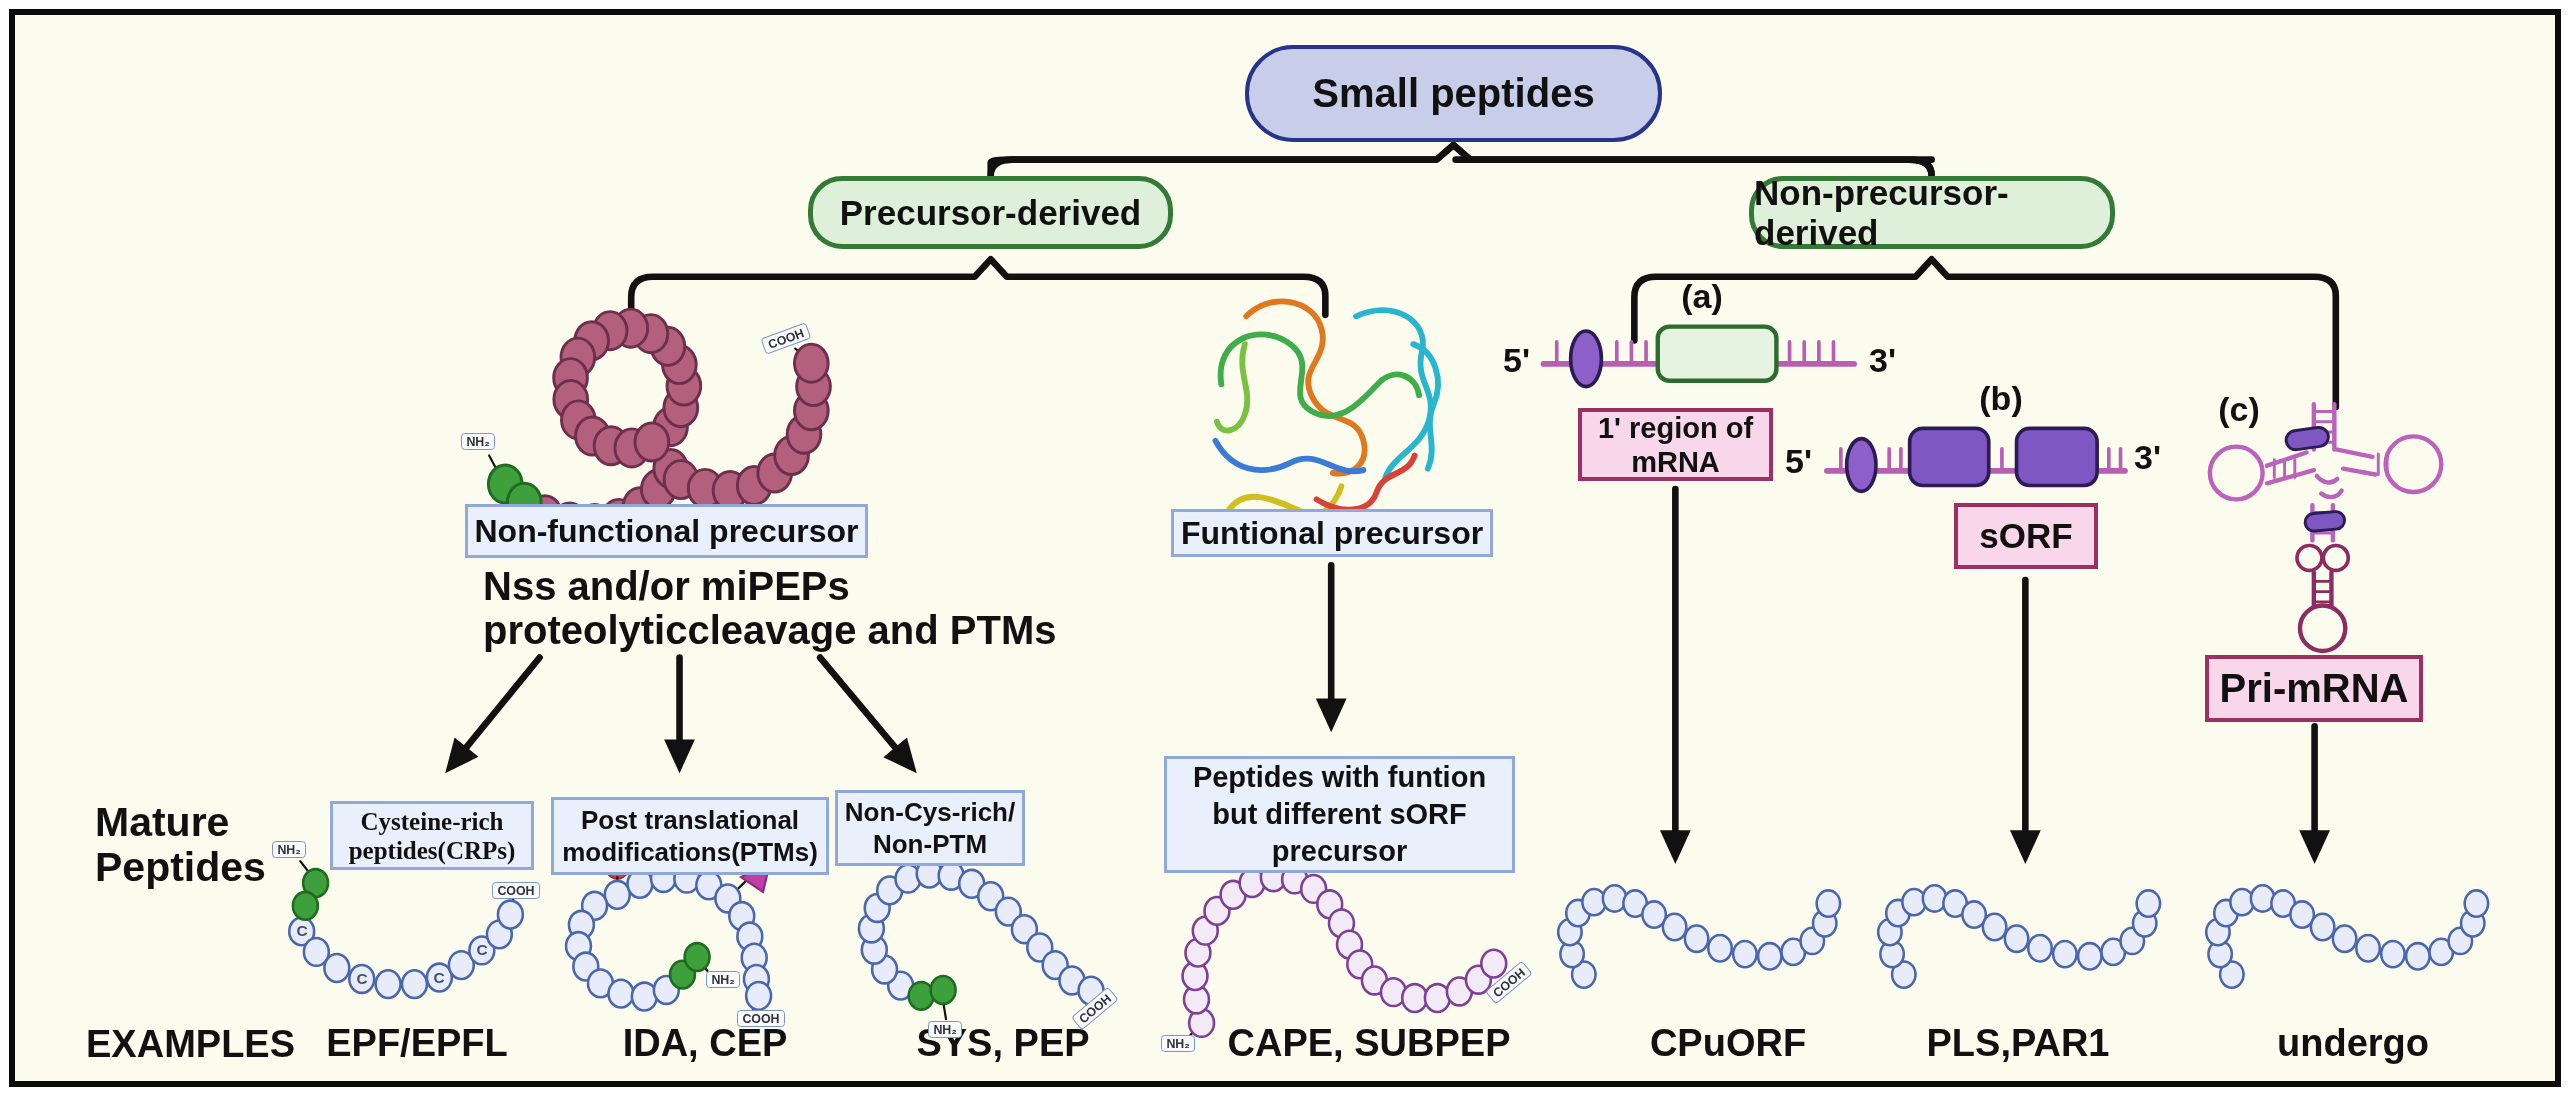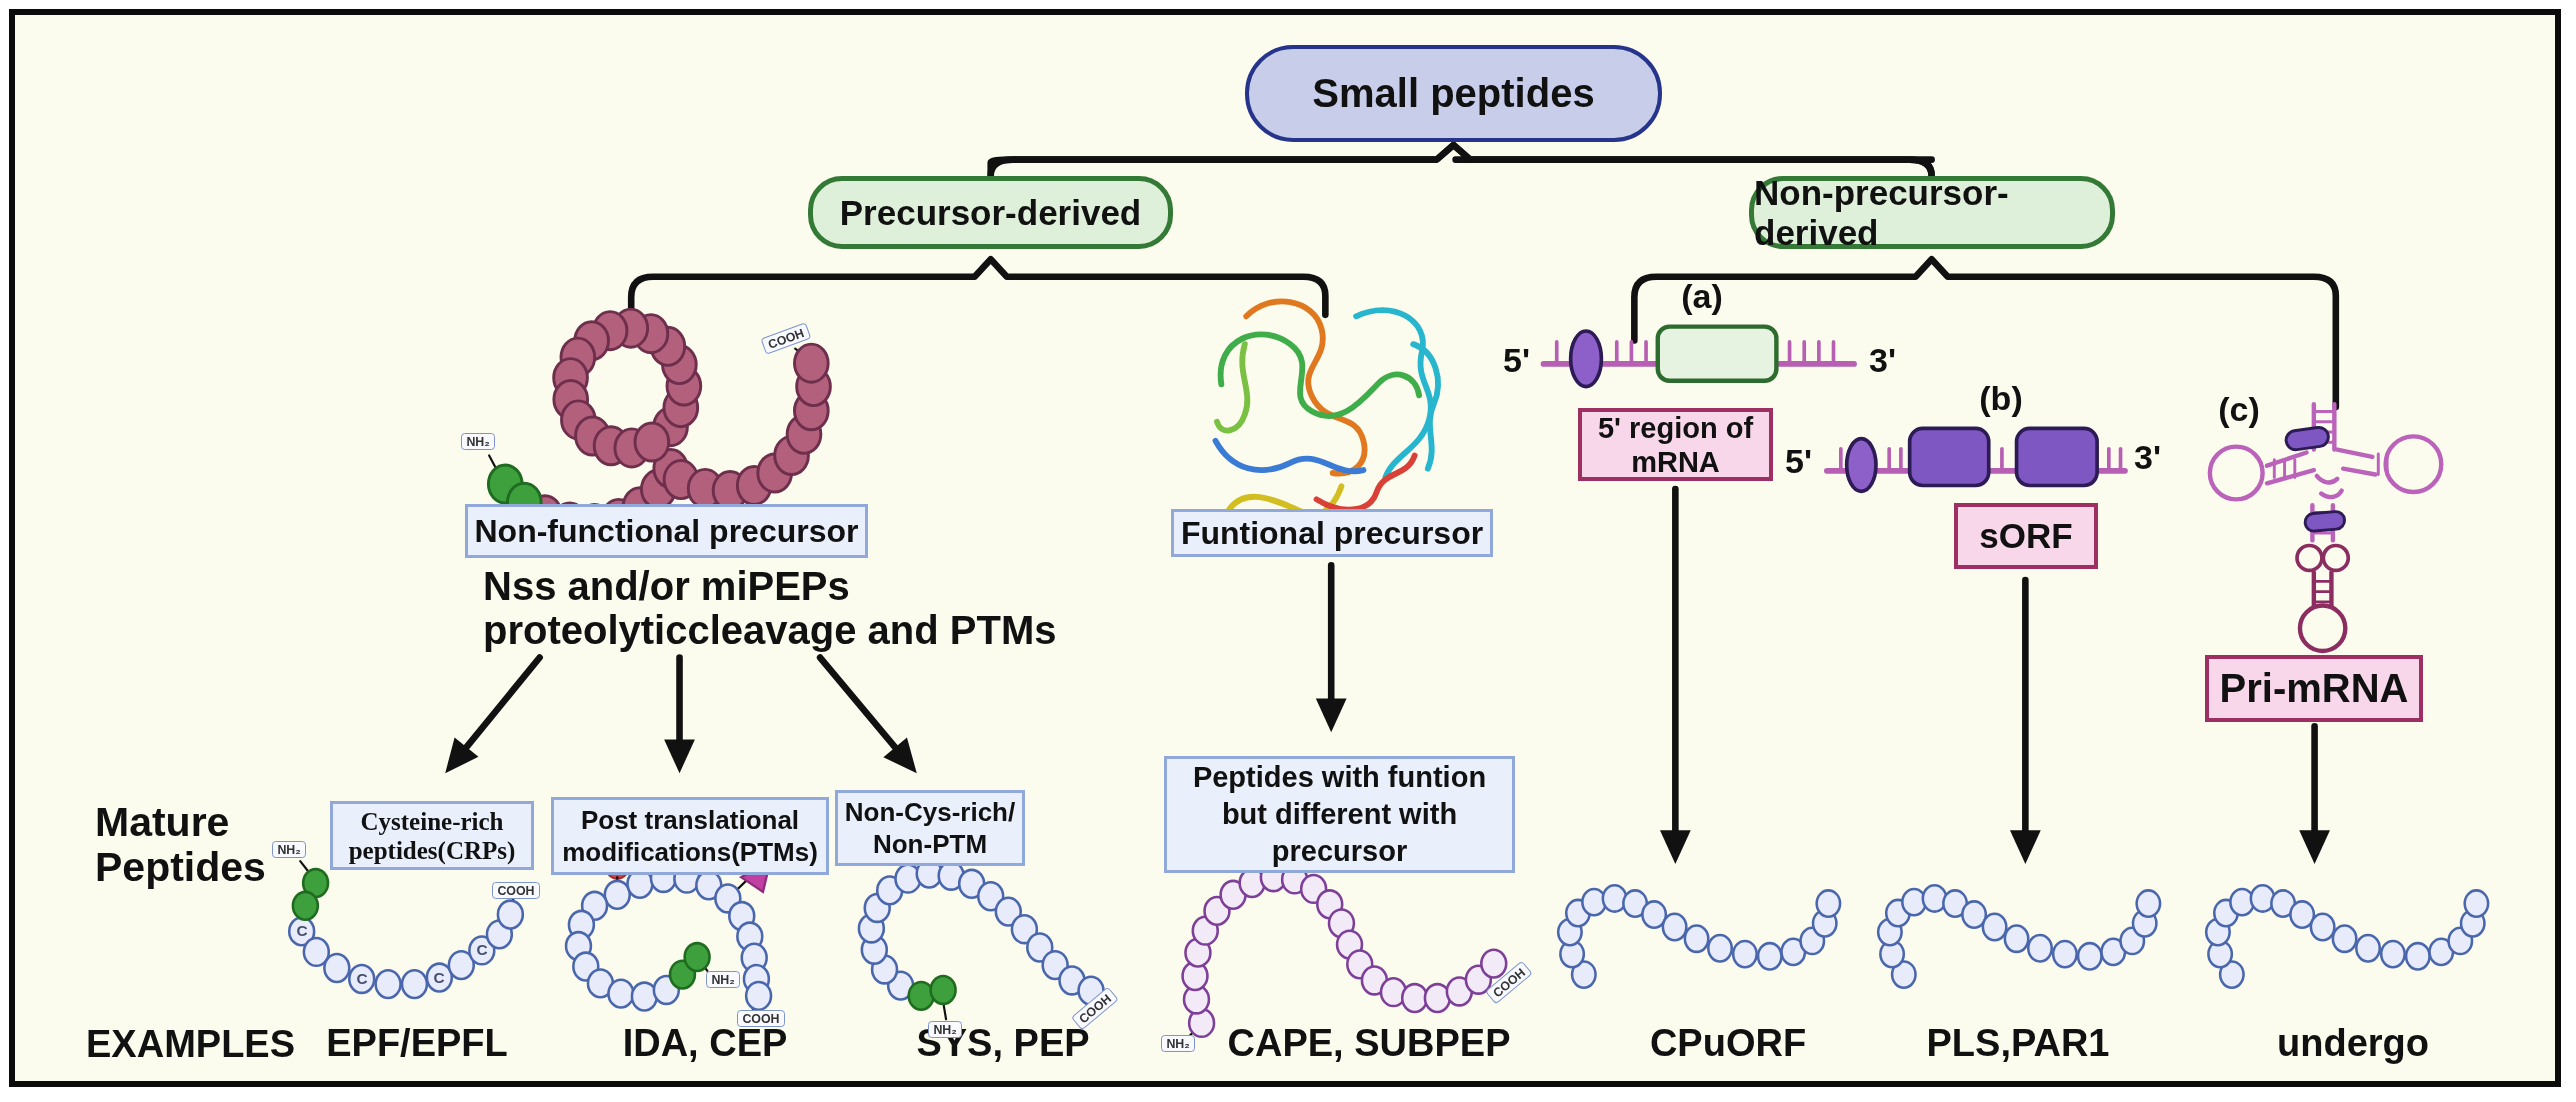--- a/index.html
+++ b/index.html
@@ -309,21 +309,21 @@
   <div class="abs abclabel" style="left:1702px;top:277px;">(a)</div>
   <div class="abs abclabel" style="left:2001px;top:379px;">(b)</div>
   <div class="abs abclabel" style="left:2239px;top:390px;">(c)</div>
 
   <div class="abs prime" style="left:1503px;top:341px;">5'</div>
   <div class="abs prime" style="left:1869px;top:341px;">3'</div>
   <div class="abs prime" style="left:1785px;top:442px;">5'</div>
   <div class="abs prime" style="left:2134px;top:438px;">3'</div>
 
   <div class="abs pinkbox" style="left:1578px;top:408px;width:195px;height:73px;font-size:29px;line-height:34px;">
-    <div>5' region of</div>
+    <div>1' region of</div>
     <div>mRNA</div>
   </div>
   <div class="abs pinkbox" style="left:1954px;top:503px;width:144px;height:66px;font-size:35px;">
     <span>sORF</span>
   </div>
   <div class="abs pinkbox" style="left:2205px;top:655px;width:218px;height:67px;font-size:40px;">
     <span>Pri-mRNA</span>
   </div>
 
   <div class="abs biglabel" style="left:95px;top:800px;font-size:41px;line-height:45px;">
@@ -338,21 +338,21 @@
   <div class="abs bluebox" style="left:551px;top:797px;width:278px;height:78px;font-size:26px;line-height:32px;">
     <div>Post translational</div>
     <div>modifications(PTMs)</div>
   </div>
   <div class="abs bluebox" style="left:835px;top:790px;width:190px;height:76px;font-size:26px;line-height:32px;">
     <div>Non-Cys-rich/</div>
     <div>Non-PTM</div>
   </div>
   <div class="abs bluebox" style="left:1164px;top:756px;width:351px;height:117px;font-size:29px;line-height:37px;">
     <div>Peptides with funtion</div>
-    <div>but different with</div>
+    <div>but different sORF</div>
     <div>precursor</div>
   </div>
 
   <div class="abs biglabel" style="left:86px;top:1022px;">EXAMPLES</div>
   <div class="abs example" style="left:417px;top:1022px;">EPF/EPFL</div>
   <div class="abs example" style="left:705px;top:1022px;">IDA, CEP</div>
   <div class="abs example" style="left:1003px;top:1022px;">SYS, PEP</div>
   <div class="abs example" style="left:1369px;top:1022px;">CAPE, SUBPEP</div>
   <div class="abs example" style="left:1728px;top:1022px;">CPuORF</div>
   <div class="abs example" style="left:2018px;top:1022px;">PLS,PAR1</div>

